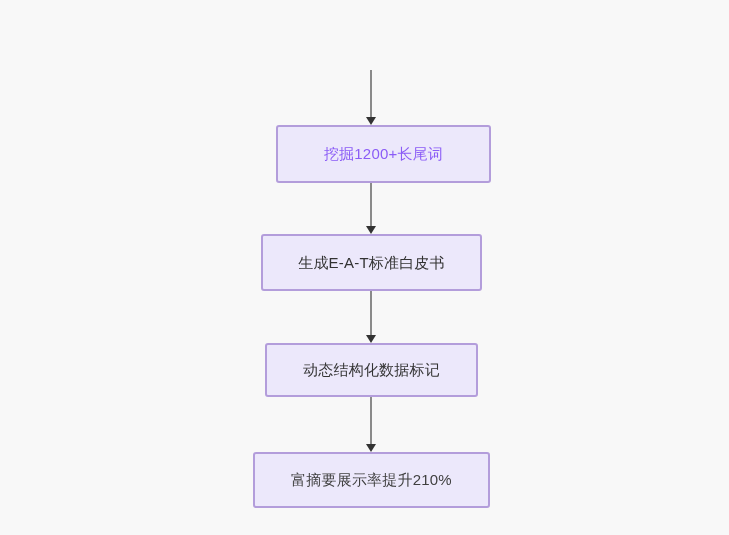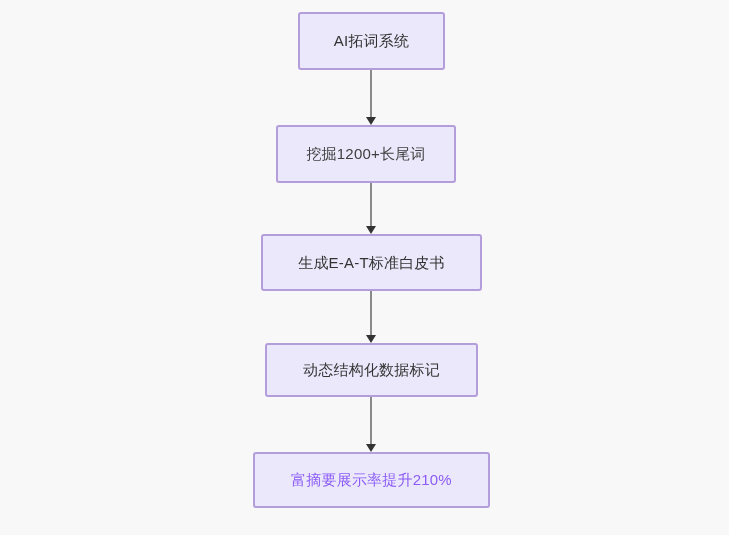--- a/index.html
+++ b/index.html
@@ -78,33 +78,30 @@
   <div class="edge" style="left: 371px; top: 291px;">
     <div class="edge-line" style="height: 45px; background: rgb(138, 138, 138);"></div>
     <div class="edge-head" style="top: 44px; border-top-color: rgb(51, 51, 51);"></div>
   </div>
 
   <div class="edge" style="left: 371px; top: 397px;">
     <div class="edge-line" style="height: 48px; background: rgb(138, 138, 138);"></div>
     <div class="edge-head" style="top: 47px; border-top-color: rgb(51, 51, 51);"></div>
   </div>
 
-  <div class="node" style="left: 298px; top: 12px; width: 147px; height: 58px; background: rgb(236, 232, 251); border-color: rgb(179, 157, 219); color: rgb(51, 51, 51);">
-    <span class="node-label">AI拓词系统</span>
-  </div>
 
-  <div class="node" style="left: 276px; top: 125px; width: 180px; height: 58px; background: rgb(236, 232, 251); border-color: rgb(179, 157, 219); color: #404040;">
+  <div class="node" style="left: 276px; top: 125px; width: 215px; height: 58px; background: rgb(236, 232, 251); border-color: rgb(179, 157, 219); color: #8b5cf6;">
     <span class="node-label">挖掘1200+长尾词</span>
   </div>
 
   <div class="node" style="left: 265px; top: 343px; width: 213px; height: 54px; background: rgb(236, 232, 251); border-color: rgb(179, 157, 219); color: rgb(51, 51, 51);">
     <span class="node-label">动态结构化数据标记</span>
   </div>
 
   <div class="node" style="left: 261px; top: 234px; width: 221px; height: 57px; background: rgb(236, 232, 251); border-color: rgb(179, 157, 219); color: rgb(51, 51, 51);">
     <span class="node-label">生成E-A-T标准白皮书</span>
   </div>
 
-  <div class="node" style="left: 253px; top: 452px; width: 237px; height: 56px; background: rgb(236, 232, 251); border-color: rgb(179, 157, 219); color: #8b5cf6;">
+  <div class="node" style="left: 253px; top: 452px; width: 237px; height: 56px; background: rgb(236, 232, 251); border-color: rgb(179, 157, 219); color: #404040;">
     <span class="node-label">富摘要展示率提升210%</span>
   </div>
 
 </div>
 
 </body></html>

